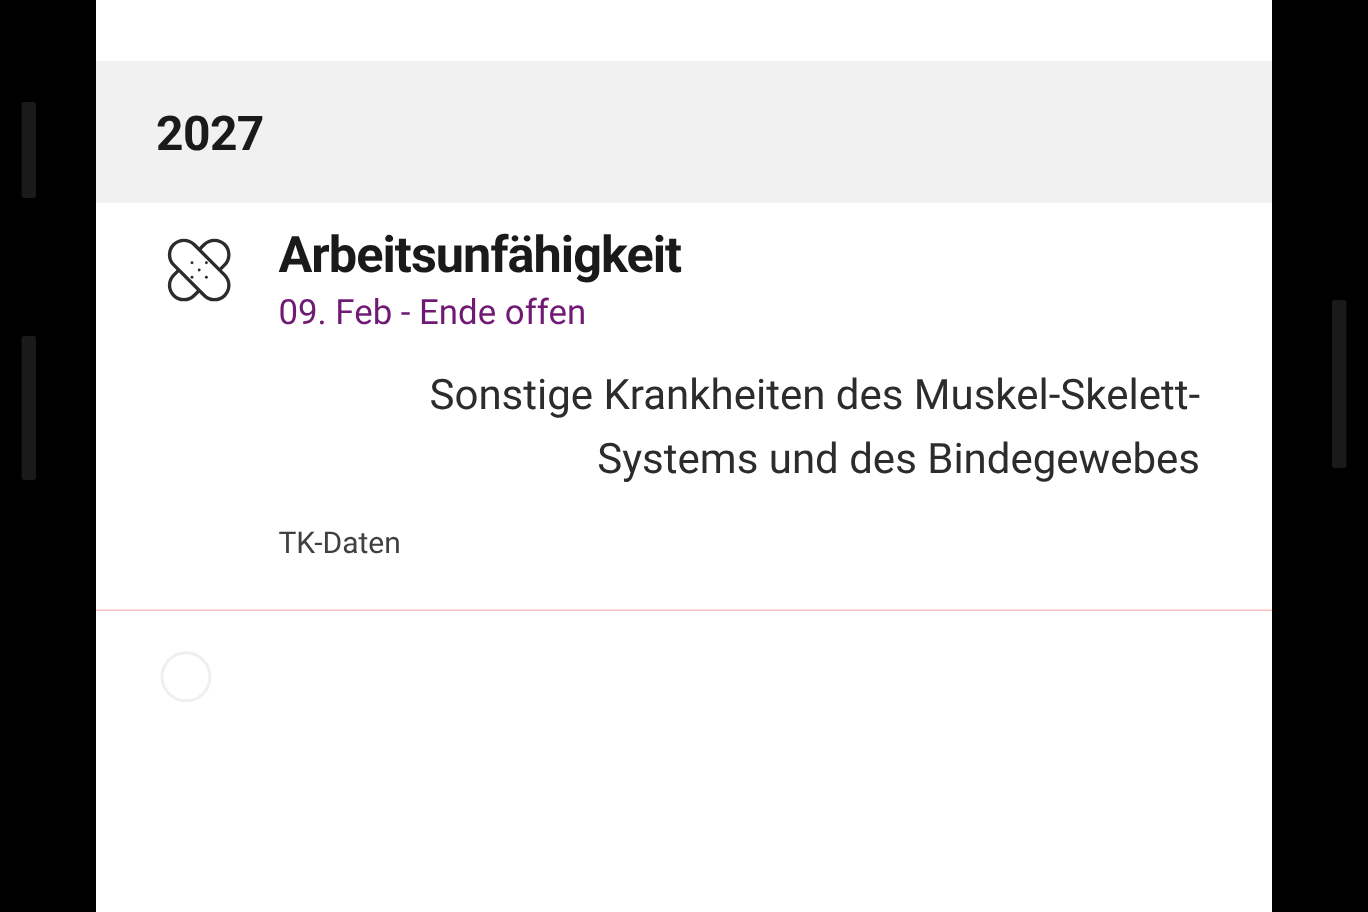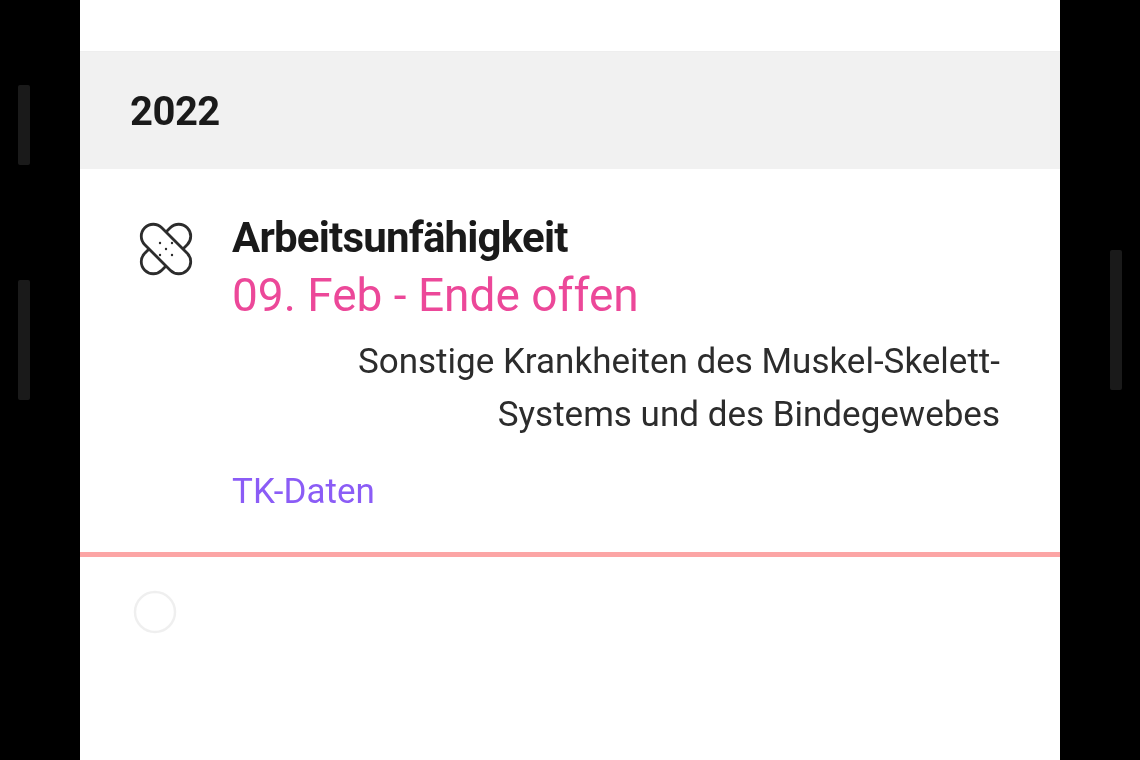--- a/index.html
+++ b/index.html
@@ -71,25 +71,25 @@
       padding: 36px 50px 34px 50px;
     }
     .year-label {
       font-size: 40px;
       font-weight: 700;
       color: #1a1a1a;
       letter-spacing: -0.5px;
     }
     .entry {
       background: #fff;
-      padding: 44px 60px 40px 50px;
+      padding: 20px 60px 40px 50px;
       display: flex;
       align-items: flex-start;
       gap: 30px;
-      border-bottom: 5px solid #fca5a5;
+      border-bottom: 1px solid #fca5a5;
     }
     .entry-icon-wrap {
       flex-shrink: 0;
       position: relative;
       width: 72px;
       height: 72px;
     }
     .entry-icon-wrap svg {
       width: 72px;
       height: 72px;
@@ -107,36 +107,36 @@
       flex: 1;
     }
     .entry-title {
       font-size: 42px;
       font-weight: 700;
       color: #1a1a1a;
       letter-spacing: -0.8px;
       margin-bottom: 6px;
     }
     .entry-dates {
-      font-size: 46px;
-      color: #ec4899;
+      font-size: 29px;
+      color: #701a75;
       font-weight: 400;
-      margin-bottom: 14px;
+      margin-bottom: 26px;
     }
     .entry-description {
       font-size: 35px;
       color: #2c2c2c;
       line-height: 1.5;
       font-weight: 400;
       margin-bottom: 30px;
       text-align: right;
     }
     .entry-source {
-      font-size: 35px;
-      color: #8b5cf6;
+      font-size: 25px;
+      color: #404040;
       font-weight: 400;
     }
     .next-entry-hint {
       padding: 30px 50px;
       background: #fff;
     }
     .next-icon-hint {
       width: 50px;
       height: 50px;
       opacity: 0.3;
@@ -150,21 +150,21 @@
   <div class="phone-button btn-vol-down"></div>
 </div>
 <div class="phone-bezel-right">
   <div class="phone-button btn-power"></div>
 </div>
 
 <div class="screen">
   <div class="top-margin"></div>
 
   <div class="year-header">
-    <div class="year-label">2022</div>
+    <div class="year-label">2027</div>
   </div>
 
   <div class="entry">
     <div class="entry-icon-wrap">
       <div class="highlight-patch"></div>
       <svg viewBox="0 0 72 72" fill="none" stroke="#2c2c2c" stroke-width="2.8" stroke-linecap="round" stroke-linejoin="round">
         <rect x="6" y="24" width="60" height="24" rx="12" transform="rotate(-45 36 36)"></rect>
         <rect x="6" y="24" width="60" height="24" rx="12" transform="rotate(45 36 36)" fill="#fff"></rect>
         <circle cx="30" cy="30" r="1.2" fill="#2c2c2c" stroke="none"></circle>
         <circle cx="42" cy="30" r="1.2" fill="#2c2c2c" stroke="none"></circle>

